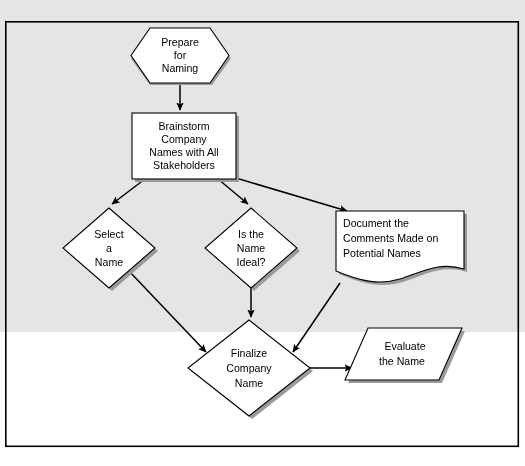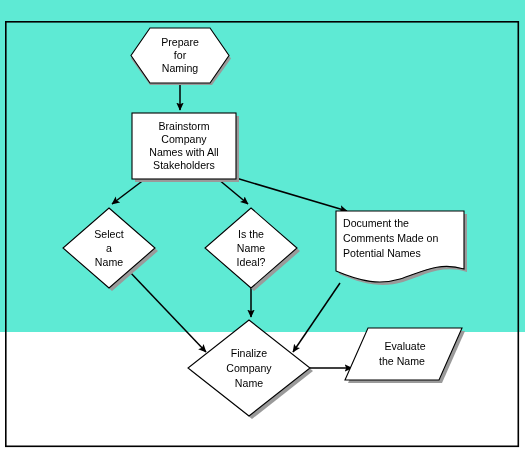--- a/index.html
+++ b/index.html
@@ -10,21 +10,21 @@
   body {
     width: 525px;
     height: 466px;
     font-family: "Liberation Sans", sans-serif;
     overflow: hidden;
   }
   #flowchart-root {
     position: relative;
     width: 525px;
     height: 332px;
-    background: #5eead4;
+    background: #e5e5e5;
   }
   svg#flow-svg {
     position: absolute;
     left: 0;
     top: 0;
     width: 525px;
     height: 466px;
     display: block;
   }
   .node-shape {

